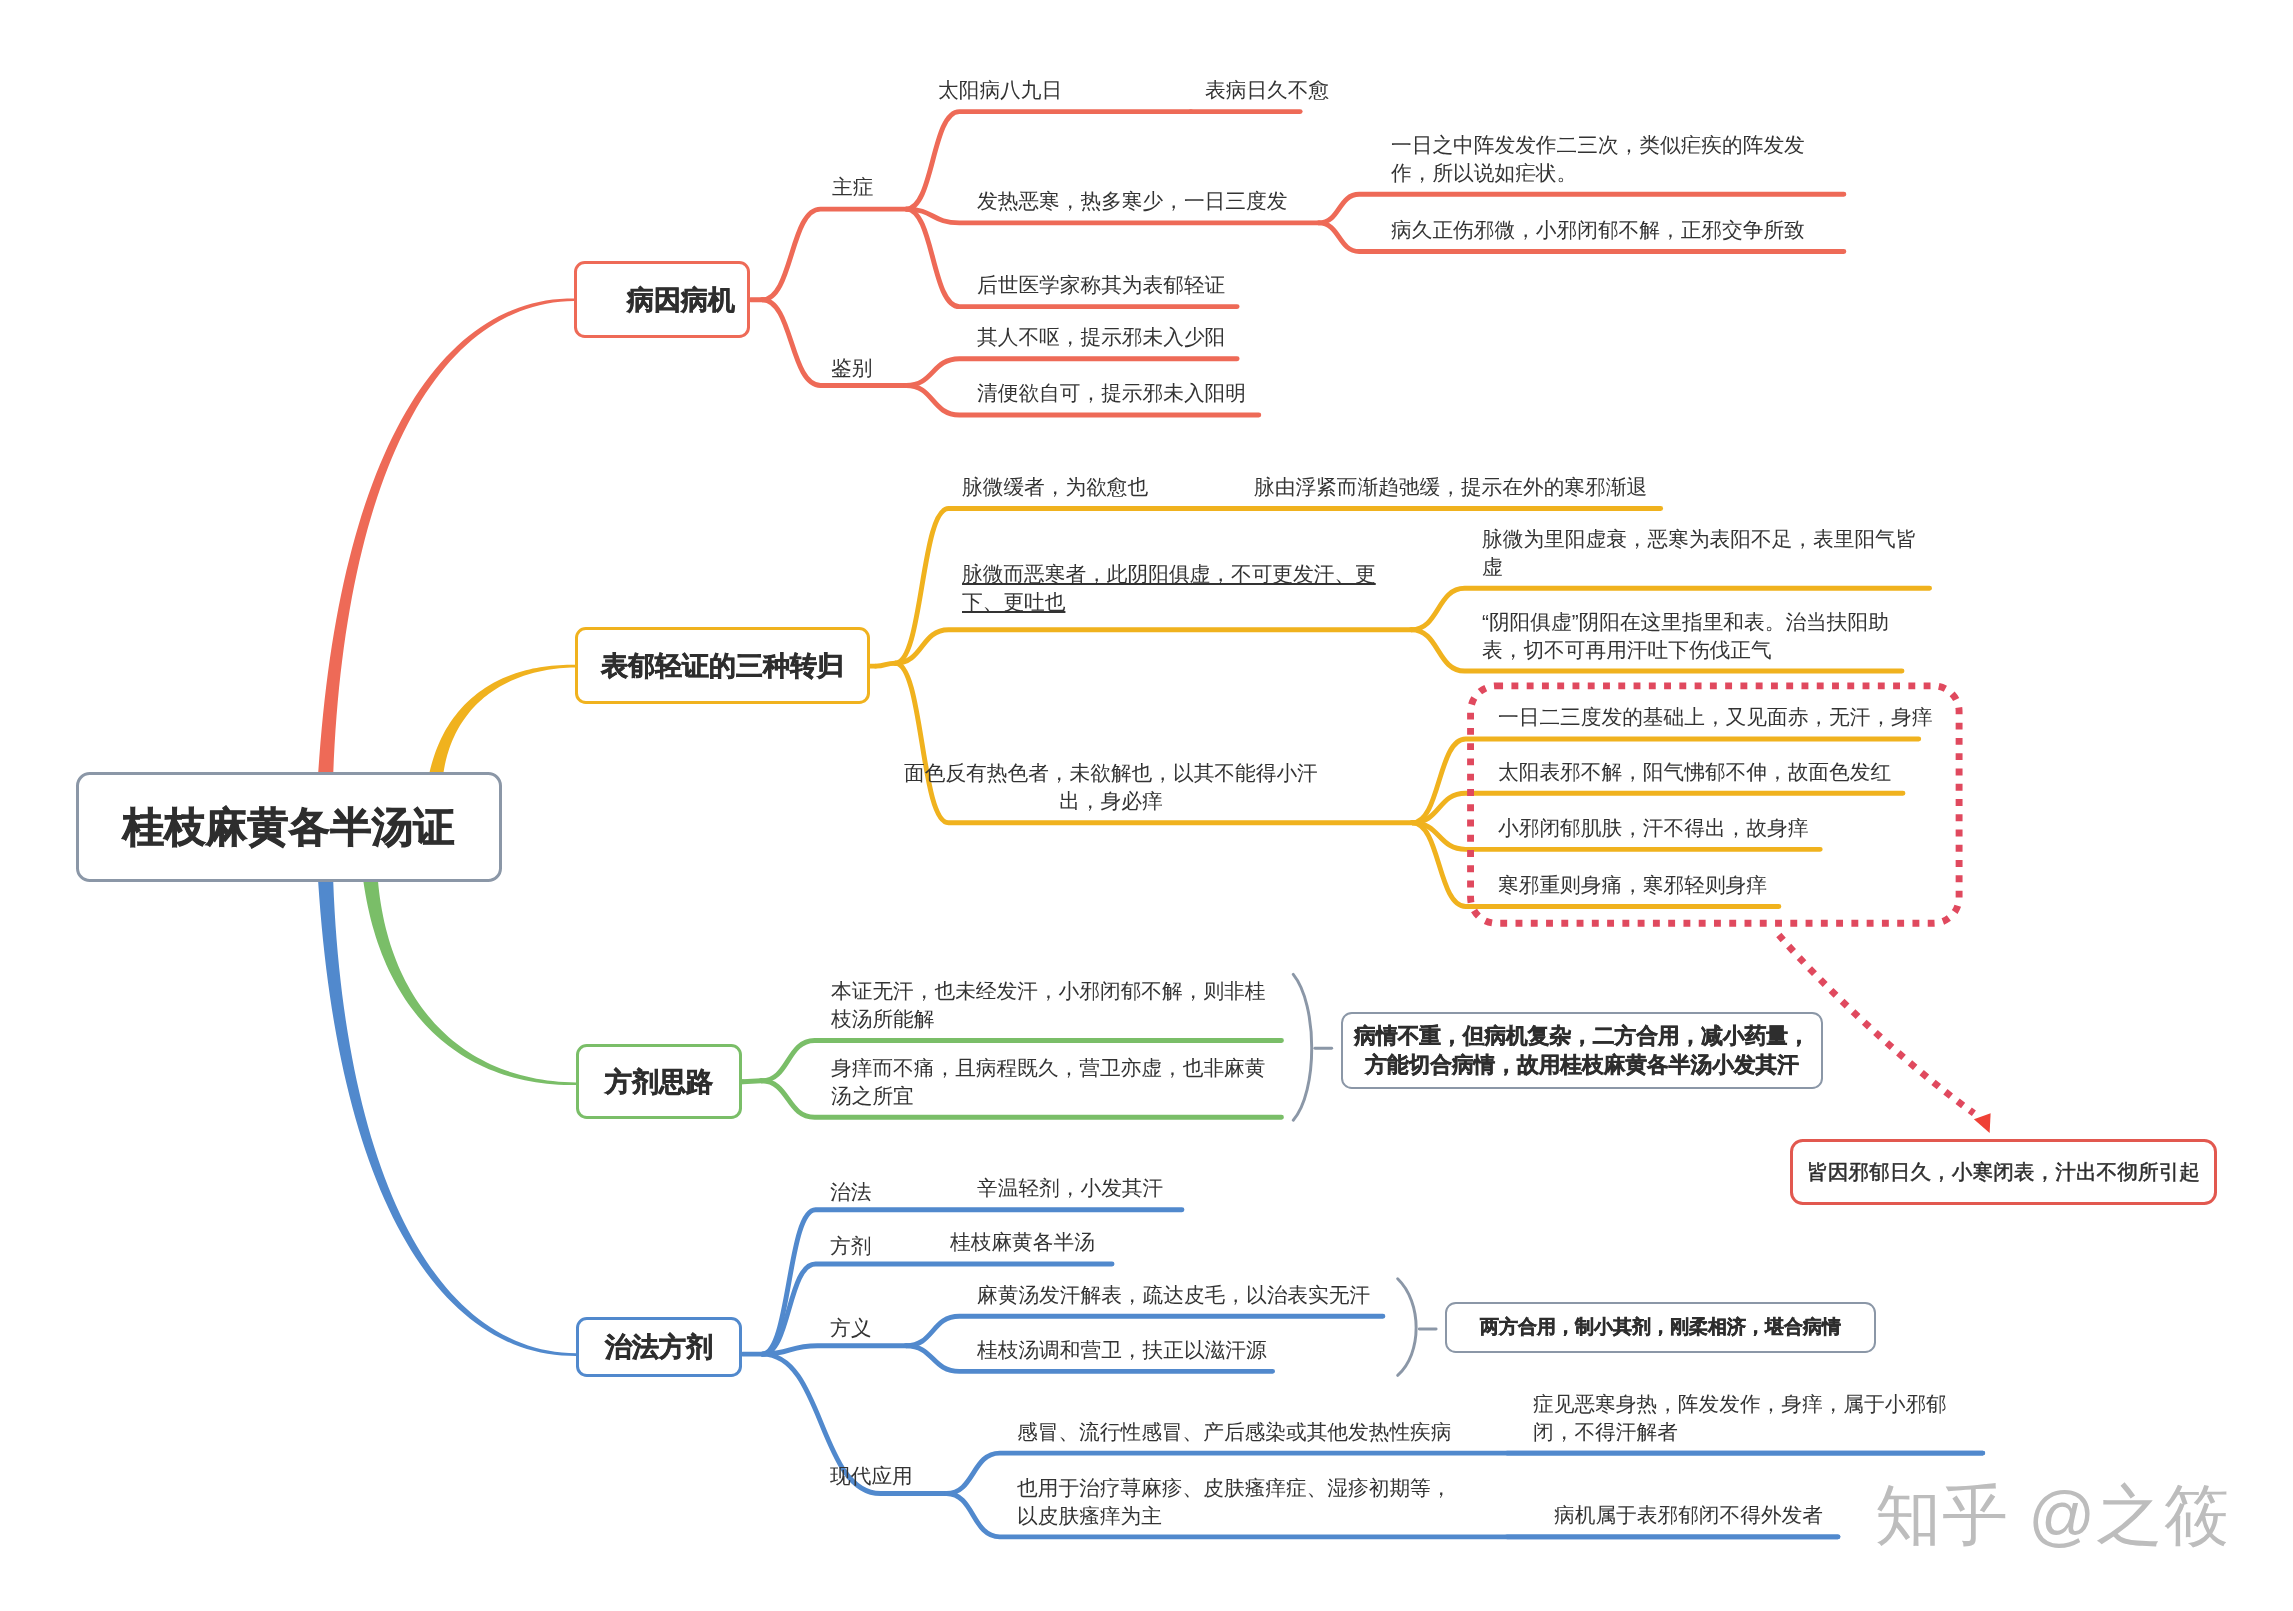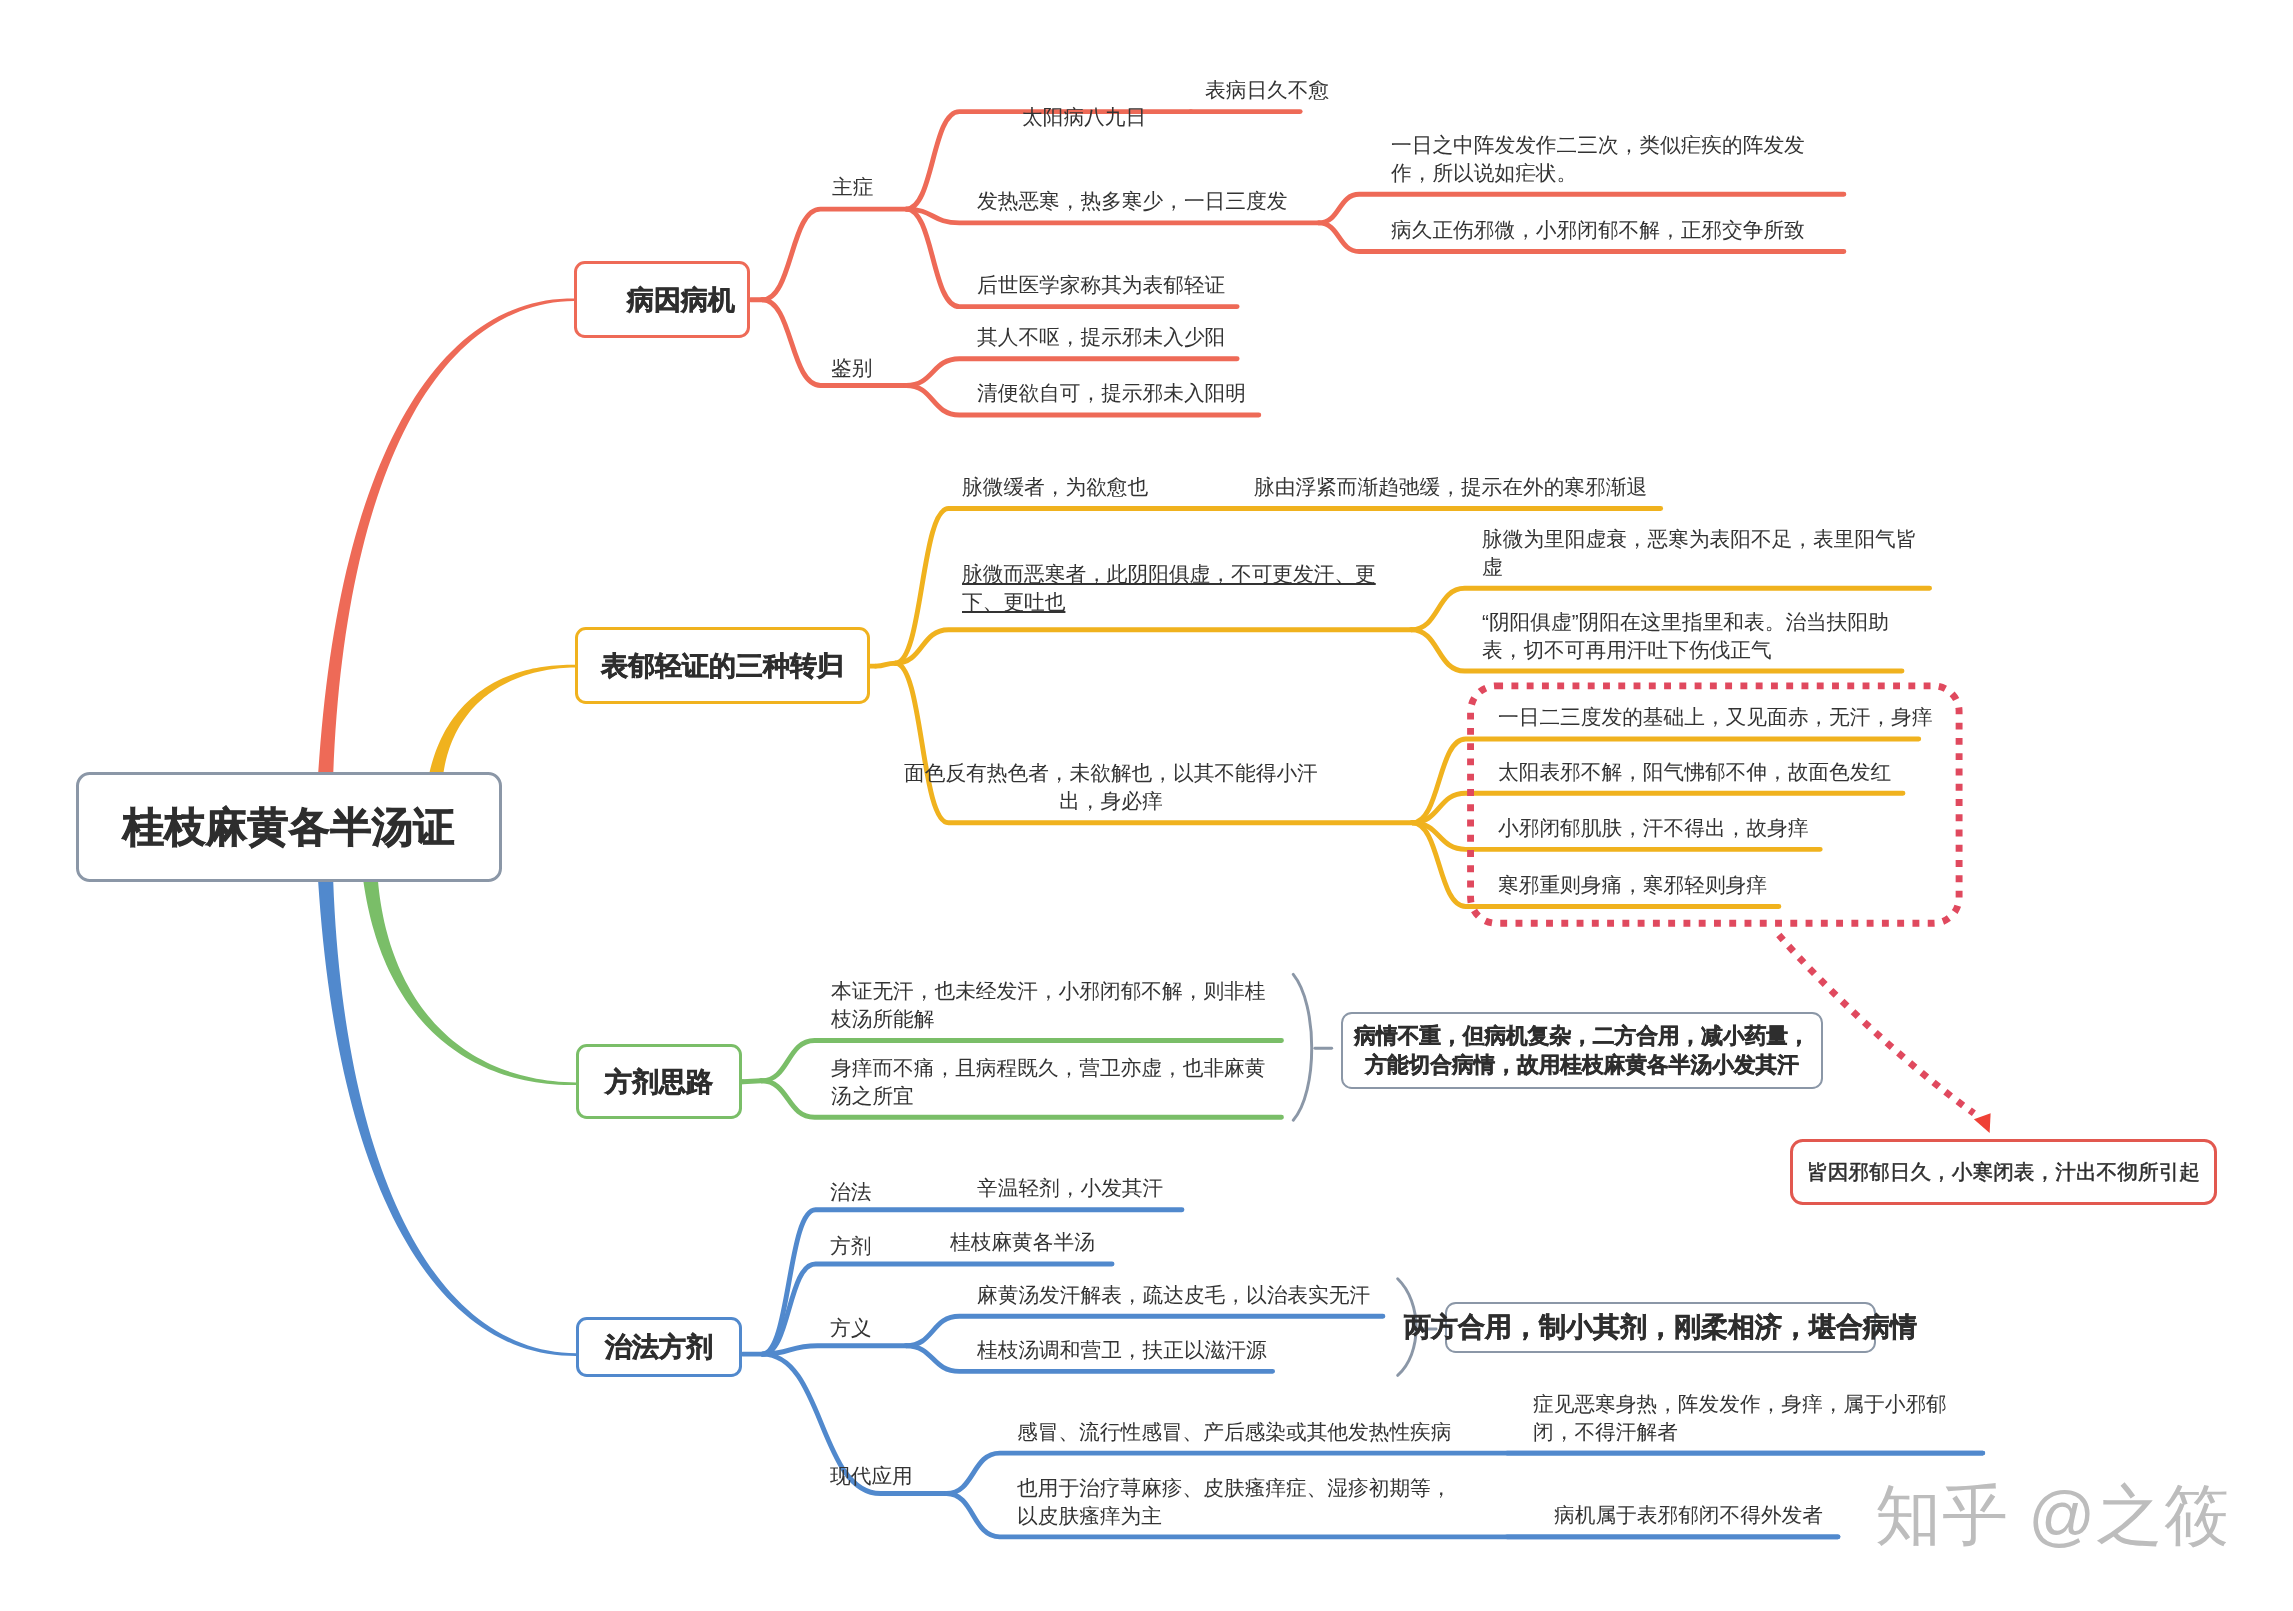--- a/index.html
+++ b/index.html
@@ -9,21 +9,21 @@
   svg.links{position:absolute;left:0;top:0;width:2293px;height:1612px;}
   .nodebox{position:absolute;box-sizing:border-box;display:flex;align-items:center;
            justify-content:center;background:#fff;font-weight:bold;color:#2e2e2e;
            white-space:nowrap;}
   .nodebox.root{-webkit-text-stroke:1px #2e2e2e;}
   .nodebox.branch{-webkit-text-stroke:0.6px #2e2e2e;}
   .leaf{position:absolute;color:#333333;white-space:pre;font-size:20.7px;line-height:27.6px;}
   .lbl{position:absolute;color:#333333;font-size:20.7px;white-space:nowrap;}
   .callout{position:absolute;box-sizing:border-box;display:flex;align-items:center;
            justify-content:center;text-align:center;background:#fff;white-space:pre;
-           font-weight:bold;color:#2e2e2e;font-size:27px;line-height:28.6px;
+           font-weight:bold;color:#2e2e2e;font-size:19px;line-height:28.6px;
            -webkit-text-stroke:0.5px #2e2e2e;
            border:2.5px solid #8b97a7;border-radius:10.8px;}
   .wm{position:absolute;color:#bdbdbd;white-space:nowrap;}
 
   
   #root-node{left:76px;top:772px;width:426px;height:110px;
              border:3px solid #8b97a7;border-radius:13.8px;
              font-size:41px;letter-spacing:0.5px;}
   #callout-fangji{left:1341px;top:1012px;width:482px;height:77px;font-size:21.7px;}
   #callout-fangyi{left:1445px;top:1302px;width:431px;height:51px;}
@@ -85,21 +85,21 @@
         <path d="M2021,1130 L2004,1136 L2020,1150 Z" fill="#ef4136" stroke="none"></path>
         <path d="M1313,989 C1338,1020 1338,1108 1313,1137" fill="none" stroke="#8b97a7" stroke-width="3" stroke-linecap="round" stroke-linejoin="round"></path>
         <path d="M1335,1064 L1352,1064" fill="none" stroke="#8b97a7" stroke-width="3" stroke-linecap="round" stroke-linejoin="round"></path>
         <path d="M1419,1298 C1444,1322 1444,1374 1419,1396" fill="none" stroke="#8b97a7" stroke-width="3" stroke-linecap="round" stroke-linejoin="round"></path>
         <path d="M1441,1349 L1458,1349" fill="none" stroke="#8b97a7" stroke-width="3" stroke-linecap="round" stroke-linejoin="round"></path>
       </g>
   </svg>
   <div id="overlay">
       <div class="nodebox branch" style="left: 574px; top: 261px; width: 176px; height: 77px; border: 3.9px solid rgb(238, 106, 87); border-radius: 10.8px; font-size: 27px; letter-spacing: 0px; padding-left: 38px;">病因病机</div>
       <div class="lbl" style="left: 832px; top: 173px;">主症</div>
-      <div class="leaf" style="left: 1022px; top: 76px; margin-top: 27px;">太阳病八九日</div>
+      <div class="leaf" style="left: 938px; top: 76px;">太阳病八九日</div>
       <div class="leaf" style="left: 1205px; top: 76px;">表病日久不愈</div>
       <div class="leaf" style="left: 977px; top: 187px;">发热恶寒，热多寒少，一日三度发</div>
       <div class="leaf" style="left: 1391px; top: 131px;">一日之中阵发发作二三次，类似疟疾的阵发发
 作，所以说如疟状。</div>
       <div class="leaf" style="left: 1391px; top: 216px;">病久正伤邪微，小邪闭郁不解，正邪交争所致</div>
       <div class="leaf" style="left: 977px; top: 271px;">后世医学家称其为表郁轻证</div>
       <div class="lbl" style="left: 831px; top: 354px;">鉴别</div>
       <div class="leaf" style="left: 977px; top: 323px;">其人不呕，提示邪未入少阳</div>
       <div class="leaf" style="left: 977px; top: 379px;">清便欲自可，提示邪未入阳明</div>
       <div class="nodebox branch" style="left: 575px; top: 627px; width: 295px; height: 77px; border: 3.9px solid rgb(240, 178, 30); border-radius: 10.8px; font-size: 27px; letter-spacing: 0px;">表郁轻证的三种转归</div>

